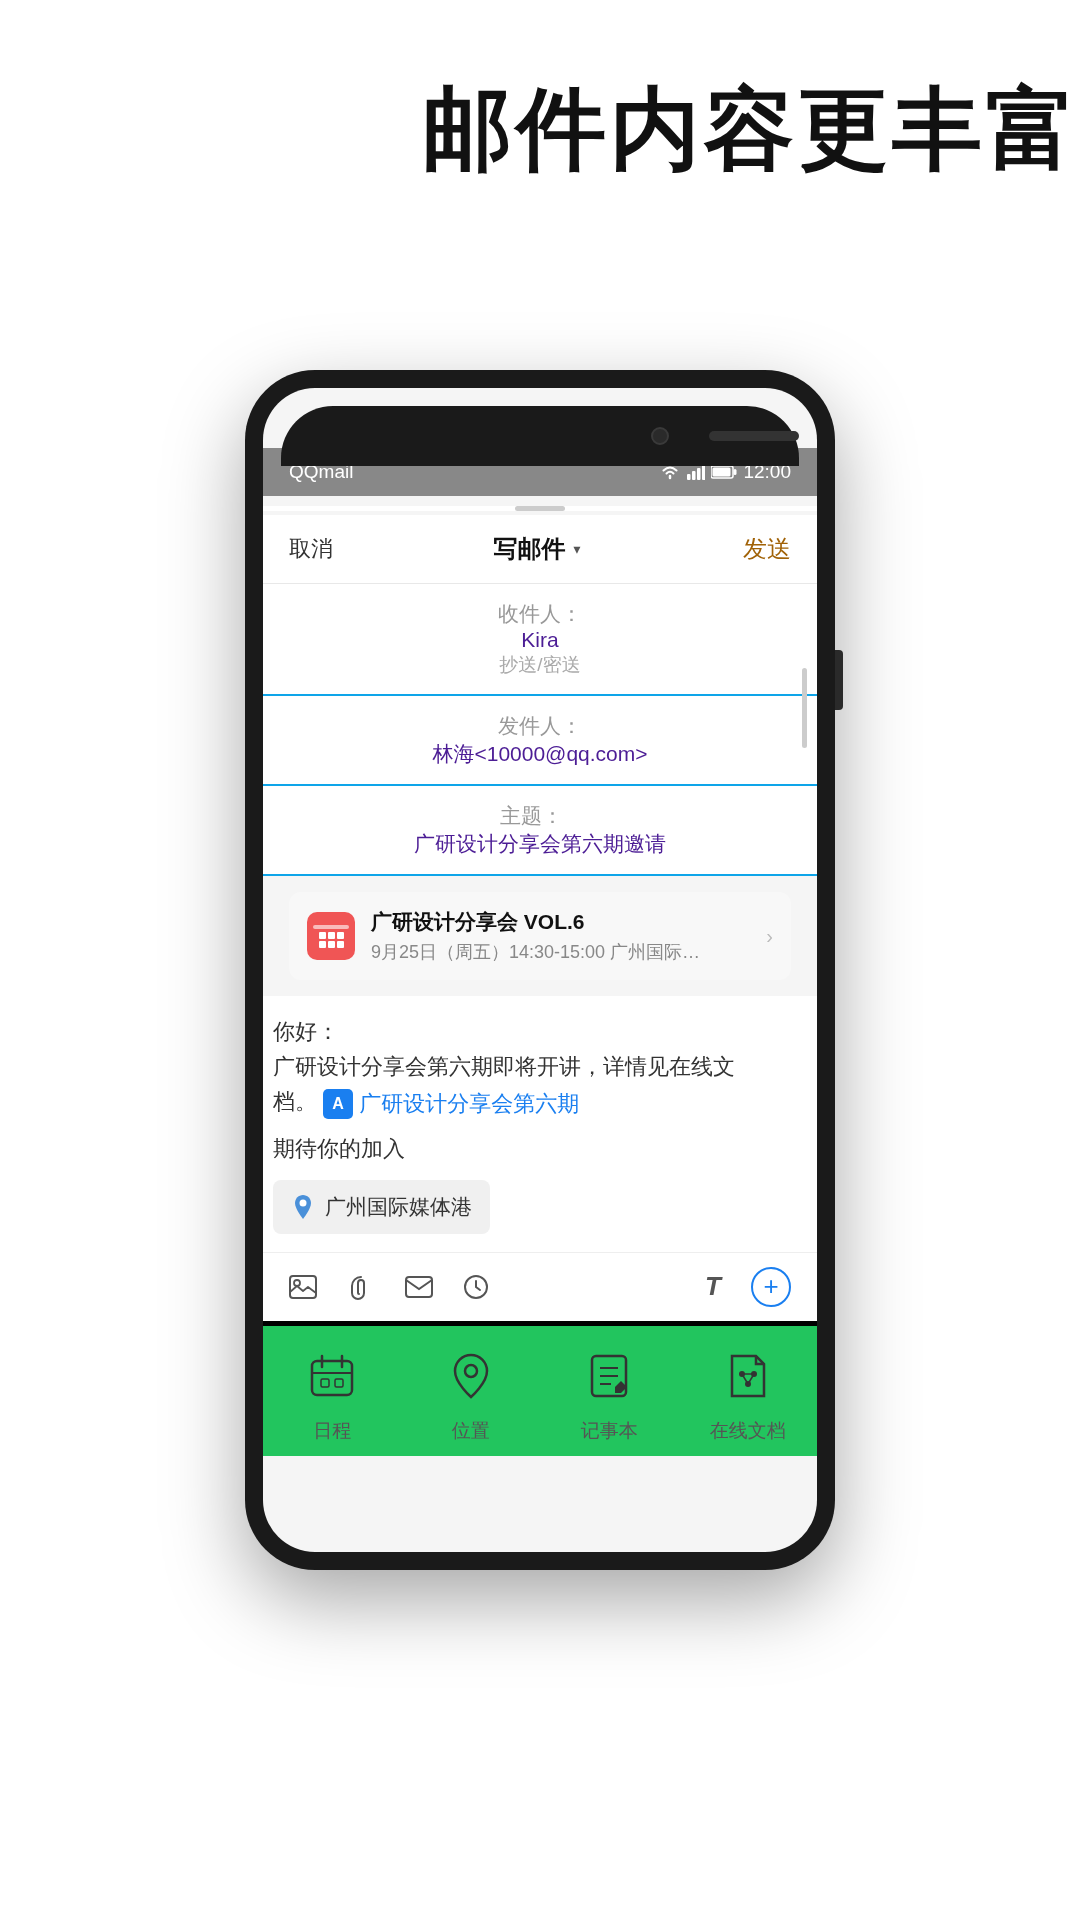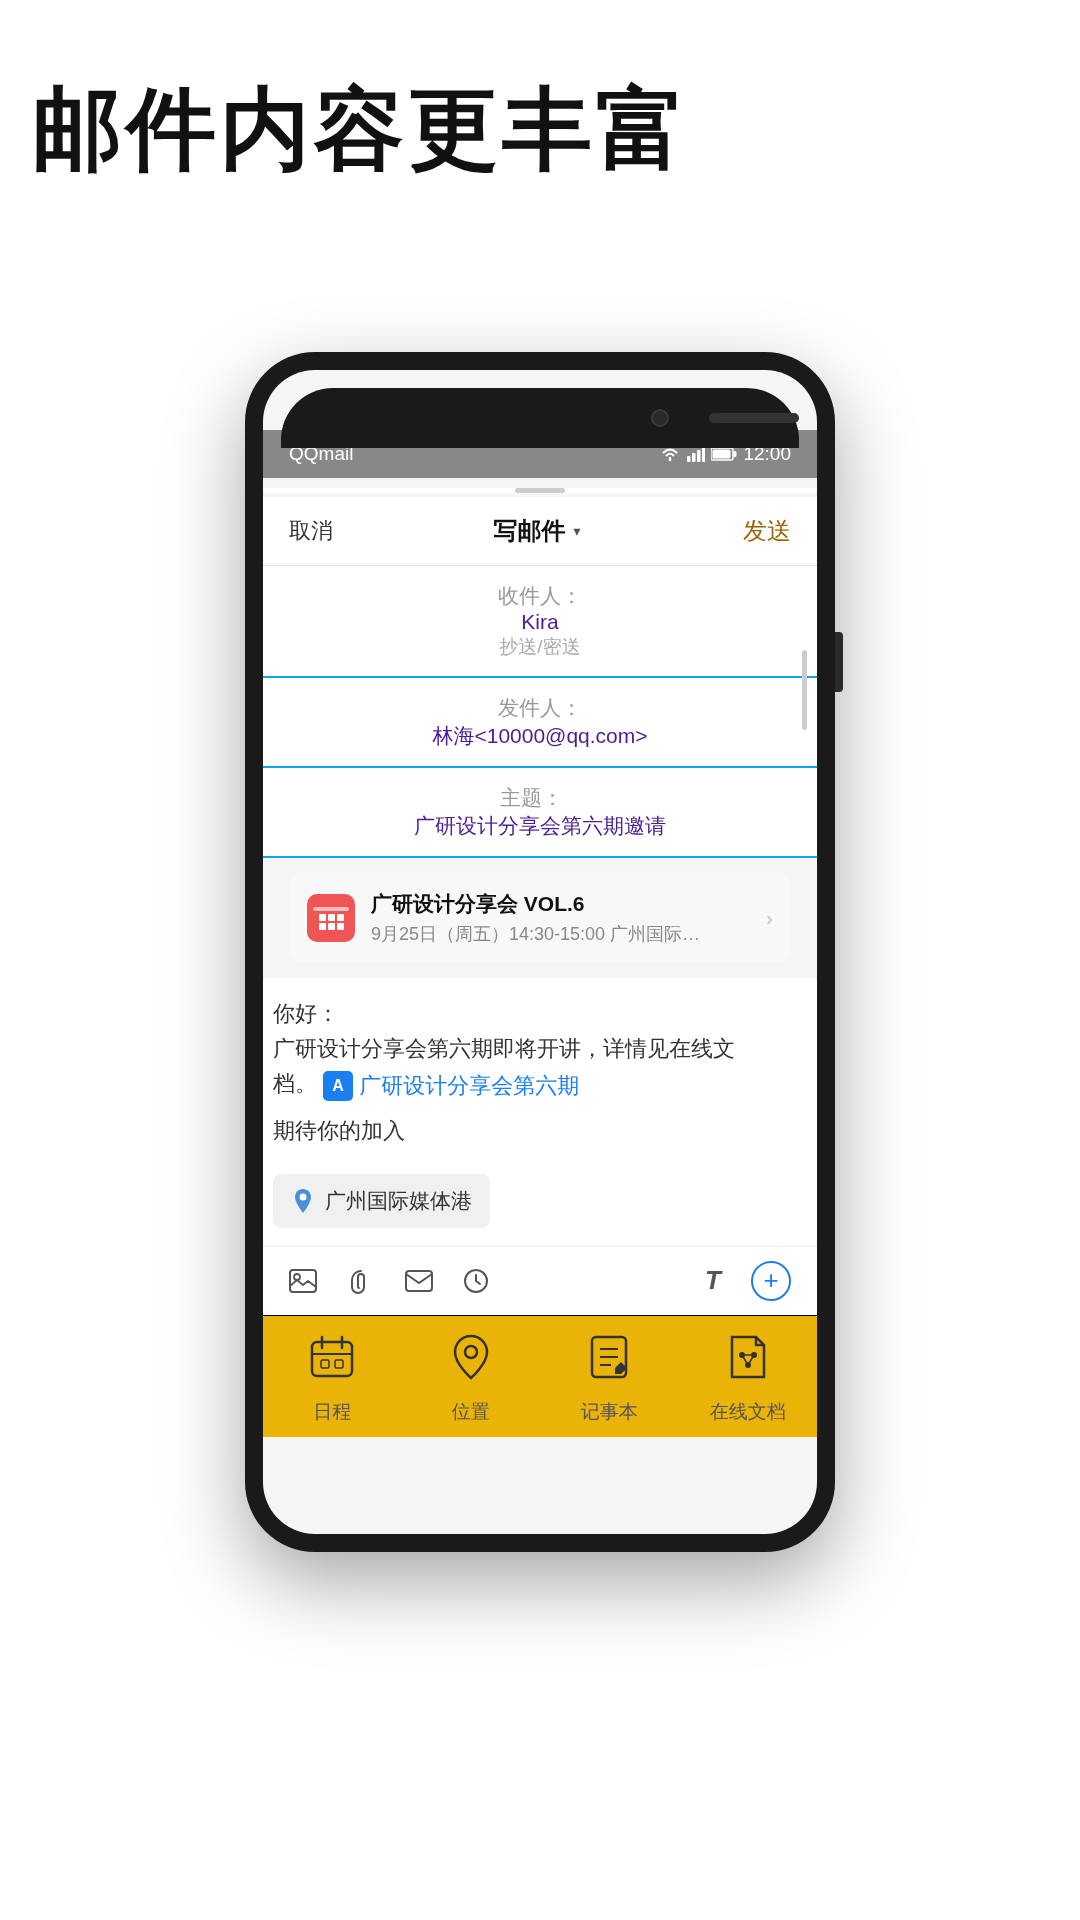--- a/index.html
+++ b/index.html
@@ -7,43 +7,42 @@
       width: 1080px;
       height: 1920px;
       background: #ffffff;
       font-family: -apple-system, 'PingFang SC', 'Helvetica Neue', sans-serif;
       overflow: hidden;
       position: relative;
     }
 
     
     .page-header {
-      text-align: left;
+      text-align: right;
       padding-top: 80px;
       padding-bottom: 40px;
-      padding-left: 32px;
     }
     .page-title {
       font-size: 90px;
       font-weight: 900;
       color: #111111;
       letter-spacing: 4px;
       line-height: 1.1;
     }
     .page-subtitle {
       font-size: 44px;
       color: #888888;
       margin-top: 30px;
       letter-spacing: 2px;
     }
 
     
     .phone-wrapper {
       position: absolute;
-      top: 352px;
+      top: 370px;
       left: 50%;
       transform: translateX(-50%);
       width: 590px;
       height: 1260px;
     }
 
     
     .phone-shell {
       position: relative;
       width: 590px;
@@ -302,21 +301,21 @@
     }
 
     
     .location-card {
       display: inline-flex;
       align-items: center;
       gap: 10px;
       background: #f0f0f0;
       border-radius: 8px;
       padding: 10px 18px;
-      margin-top: 26px;
+      margin-top: 14px;
     }
     .location-icon {
       color: #1a7ff0;
       font-size: 24px;
     }
     .location-name {
       font-size: 21px;
       color: #333333;
     }
 
@@ -347,23 +346,23 @@
       border-radius: 50%;
       display: flex;
       align-items: center;
       justify-content: center;
       color: #1a7ff0;
       font-size: 26px;
     }
 
     
     .bottom-bar {
-      background: #eab308;
-      padding: 9px 0 12px;
-      border-top: 1px solid #000000;
+      background: #22c55e;
+      padding: 18px 0 12px;
+      border-top: 5px solid #000000;
     }
     .bottom-actions {
       display: flex;
       justify-content: space-around;
       align-items: center;
     }
     .action-item {
       display: flex;
       flex-direction: column;
       align-items: center;

